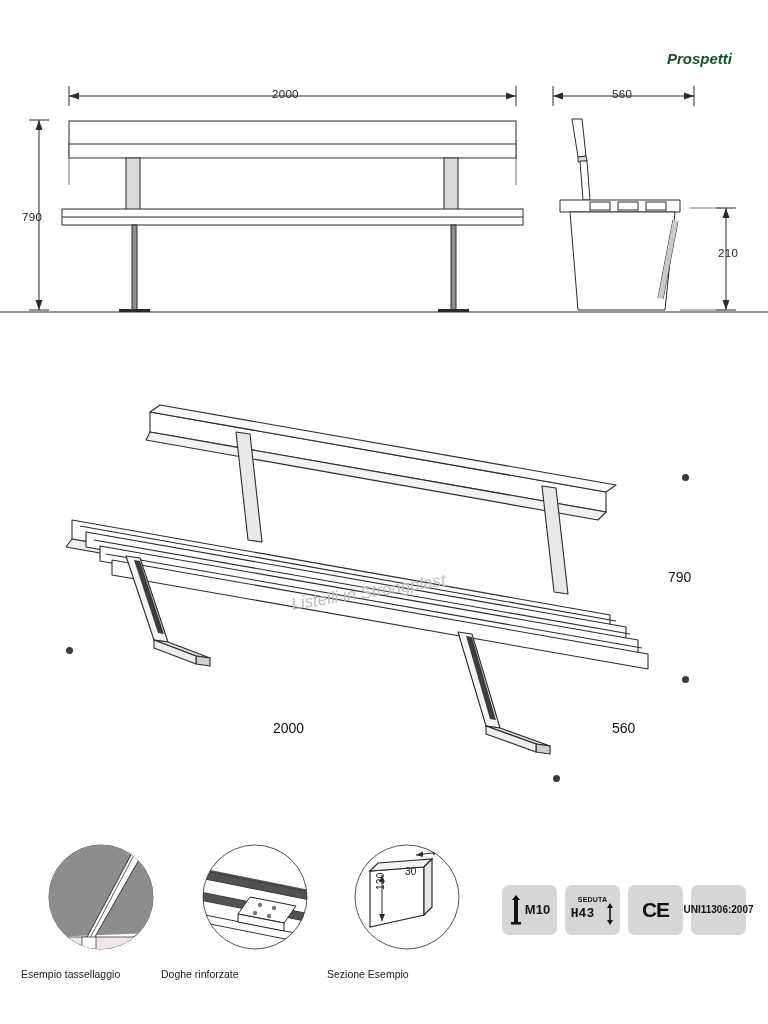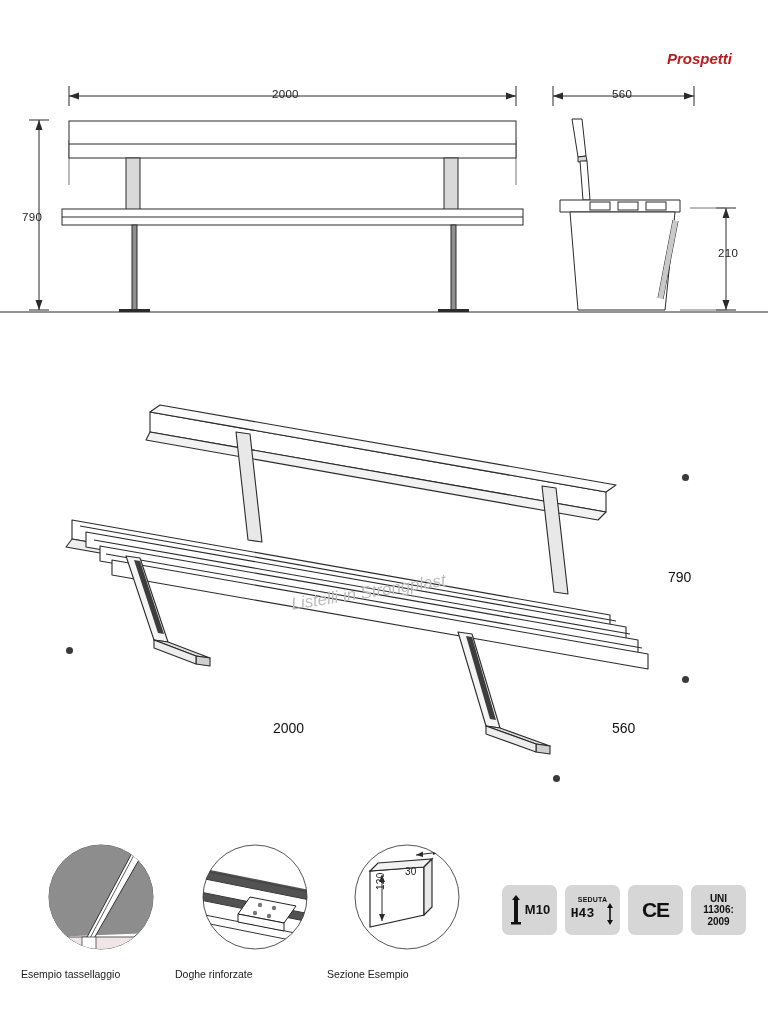--- a/index.html
+++ b/index.html
@@ -17,21 +17,21 @@
   }
   .abs { position: absolute; }
 
   
   #prospetti-title {
     right: 36px;
     top: 50px;
     font-style: italic;
     font-weight: bold;
     font-size: 15px;
-    color: #b91c1c;
+    color: #14532d;
   }
 
   
   .dim {
     font-size: 11.5px;
     color: #222;
     letter-spacing: .3px;
   }
   .dim-lg {
     font-size: 14px;
@@ -268,21 +268,21 @@
       </g>
       <g fill="#777" stroke="none">
         <circle cx="60" cy="60" r="2.2"></circle>
         <circle cx="74" cy="63" r="2.2"></circle>
         <circle cx="55" cy="68" r="2.2"></circle>
         <circle cx="69" cy="71" r="2.2"></circle>
       </g>
     </g>
   </svg>
 </div>
-<div class="detail-caption" style="left:175px; top:968px;">Doghe rinforzate</div>
+<div class="detail-caption" style="left:161px; top:968px;">Doghe rinforzate</div>
 
 <div class="abs" style="left:352px; top:845px;">
   <svg width="110" height="104" viewBox="0 0 110 104">
     <defs>
       <clipPath id="clip3">
           <circle cx="55" cy="52" r="52"></circle>
         </clipPath>
     </defs>
     <circle cx="55" cy="52" r="52" fill="#ffffff" stroke="#555" stroke-width="1"></circle>
     <g clip-path="url(#clip3)">
@@ -322,17 +322,17 @@
       <polygon points="4,0 1,5 7,5" fill="#111"></polygon>
       <polygon points="4,22 1,17 7,17" fill="#111"></polygon>
     </svg>
   </div>
 </div>
 
 <div class="badge" style="left:628px; top:885px; width:55px; height:50px;">
   <span style="font-size:21px; letter-spacing:-1px; font-weight:bold;">CE</span>
 </div>
 
-<div class="badge" style="left:691px; top:885px; width:55px; height:50px; flex-direction:column;">
+<div class="badge" style="left:691px; top:885px; width:55px; height:50px; flex-direction:row;">
   <span class="badge-uni">UNI</span>
   <span class="badge-uni">11306:</span>
-  <span class="badge-uni">2009</span>
+  <span class="badge-uni">2007</span>
 </div>
 
 </body></html>

